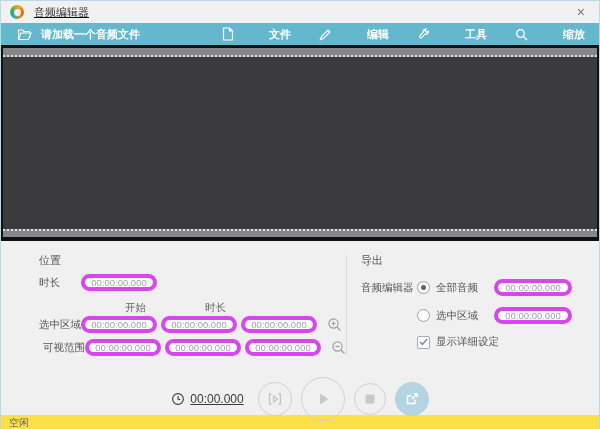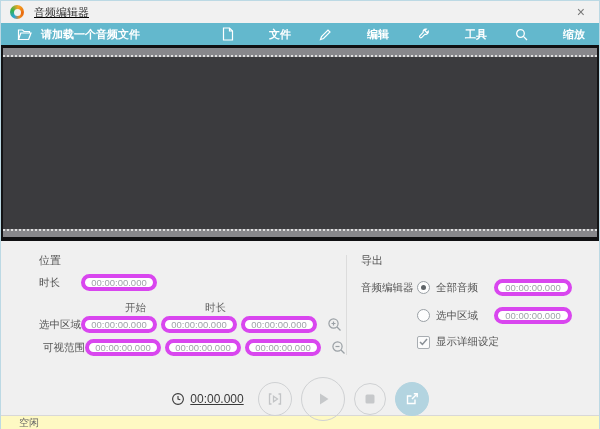--- a/index.html
+++ b/index.html
@@ -54,22 +54,22 @@
   .time-display { display:flex; align-items:center; gap:5px; margin-right:14px; }
   .time-display .t { font-size:12px; color:#3a3a3a;text-decoration:underline; }
   .cbtn { border-radius:50%; border:1px solid #cfd1d3; background:transparent; display:flex; align-items:center; justify-content:center; flex:0 0 auto; }
   .cbtn + .cbtn { margin-left:9px; }
   .b-sm { width:34px; height:34px; }
   .b-lg { width:44px; height:44px; }
   .b-xs { width:32px; height:32px; }
   .b-export { width:34px; height:34px; background:#b3d4e0; border-color:#b3d4e0; }
 
   
-  .statusbar { flex:0 0 15px; background:#fef9c3; border-top:1px solid #d8d8d8; font-size:10px; color:#666;
-               display:flex; align-items:flex-end; padding-left:18px; }
+  .statusbar { flex:0 0 15px; background:#fde047; border-top:1px solid #d8d8d8; font-size:10px; color:#666;
+               display:flex; align-items:flex-end; padding-left:8px; }
 </style>
 </head>
 <body>
 
 <div class="window">
 
   <div class="titlebar">
     <span class="logo"></span>
     <span class="win-title">音频编辑器</span>
     <span class="close-btn">×</span>

